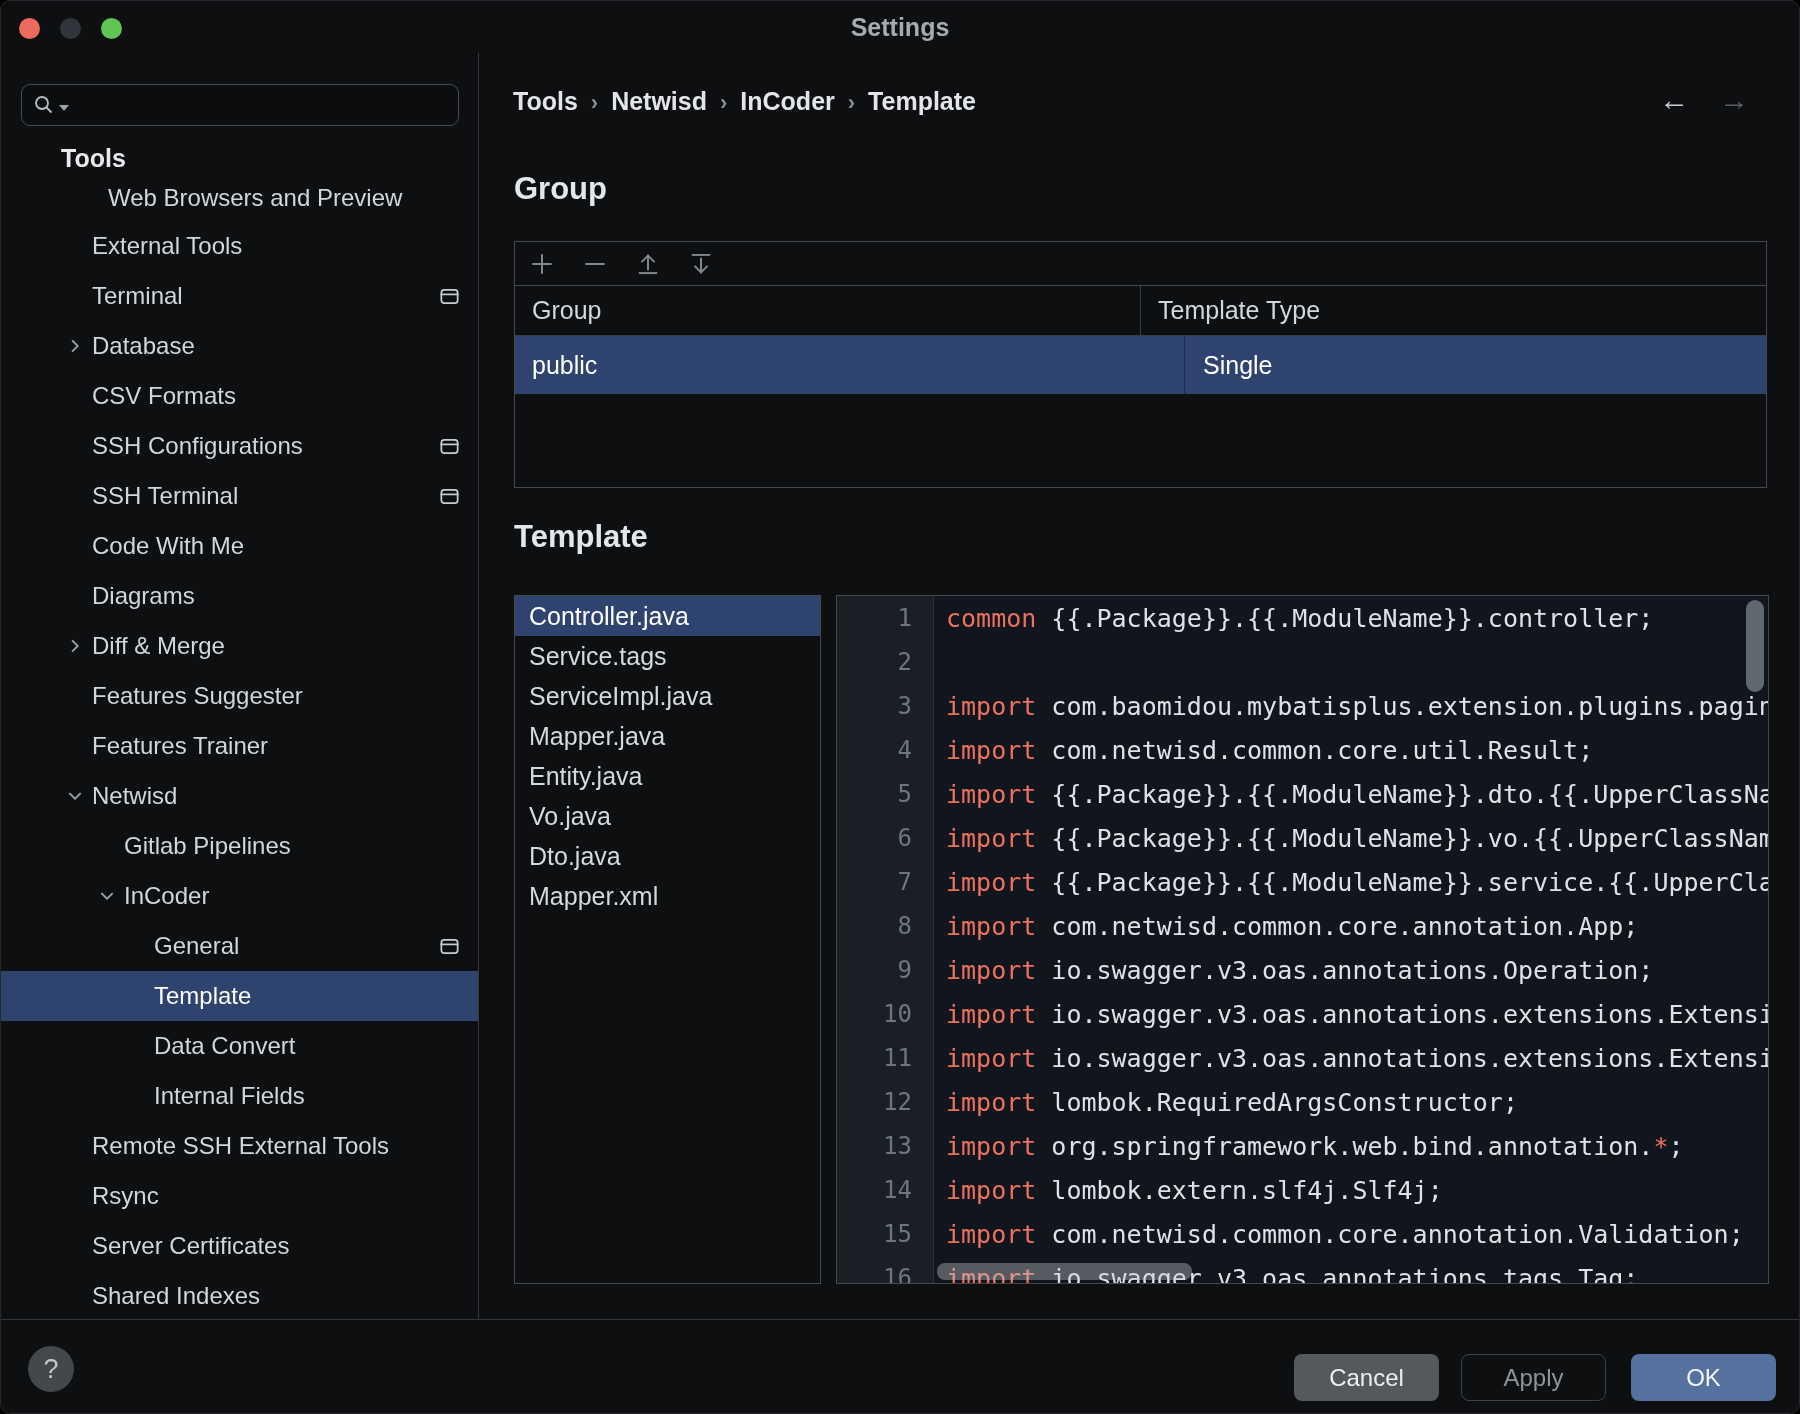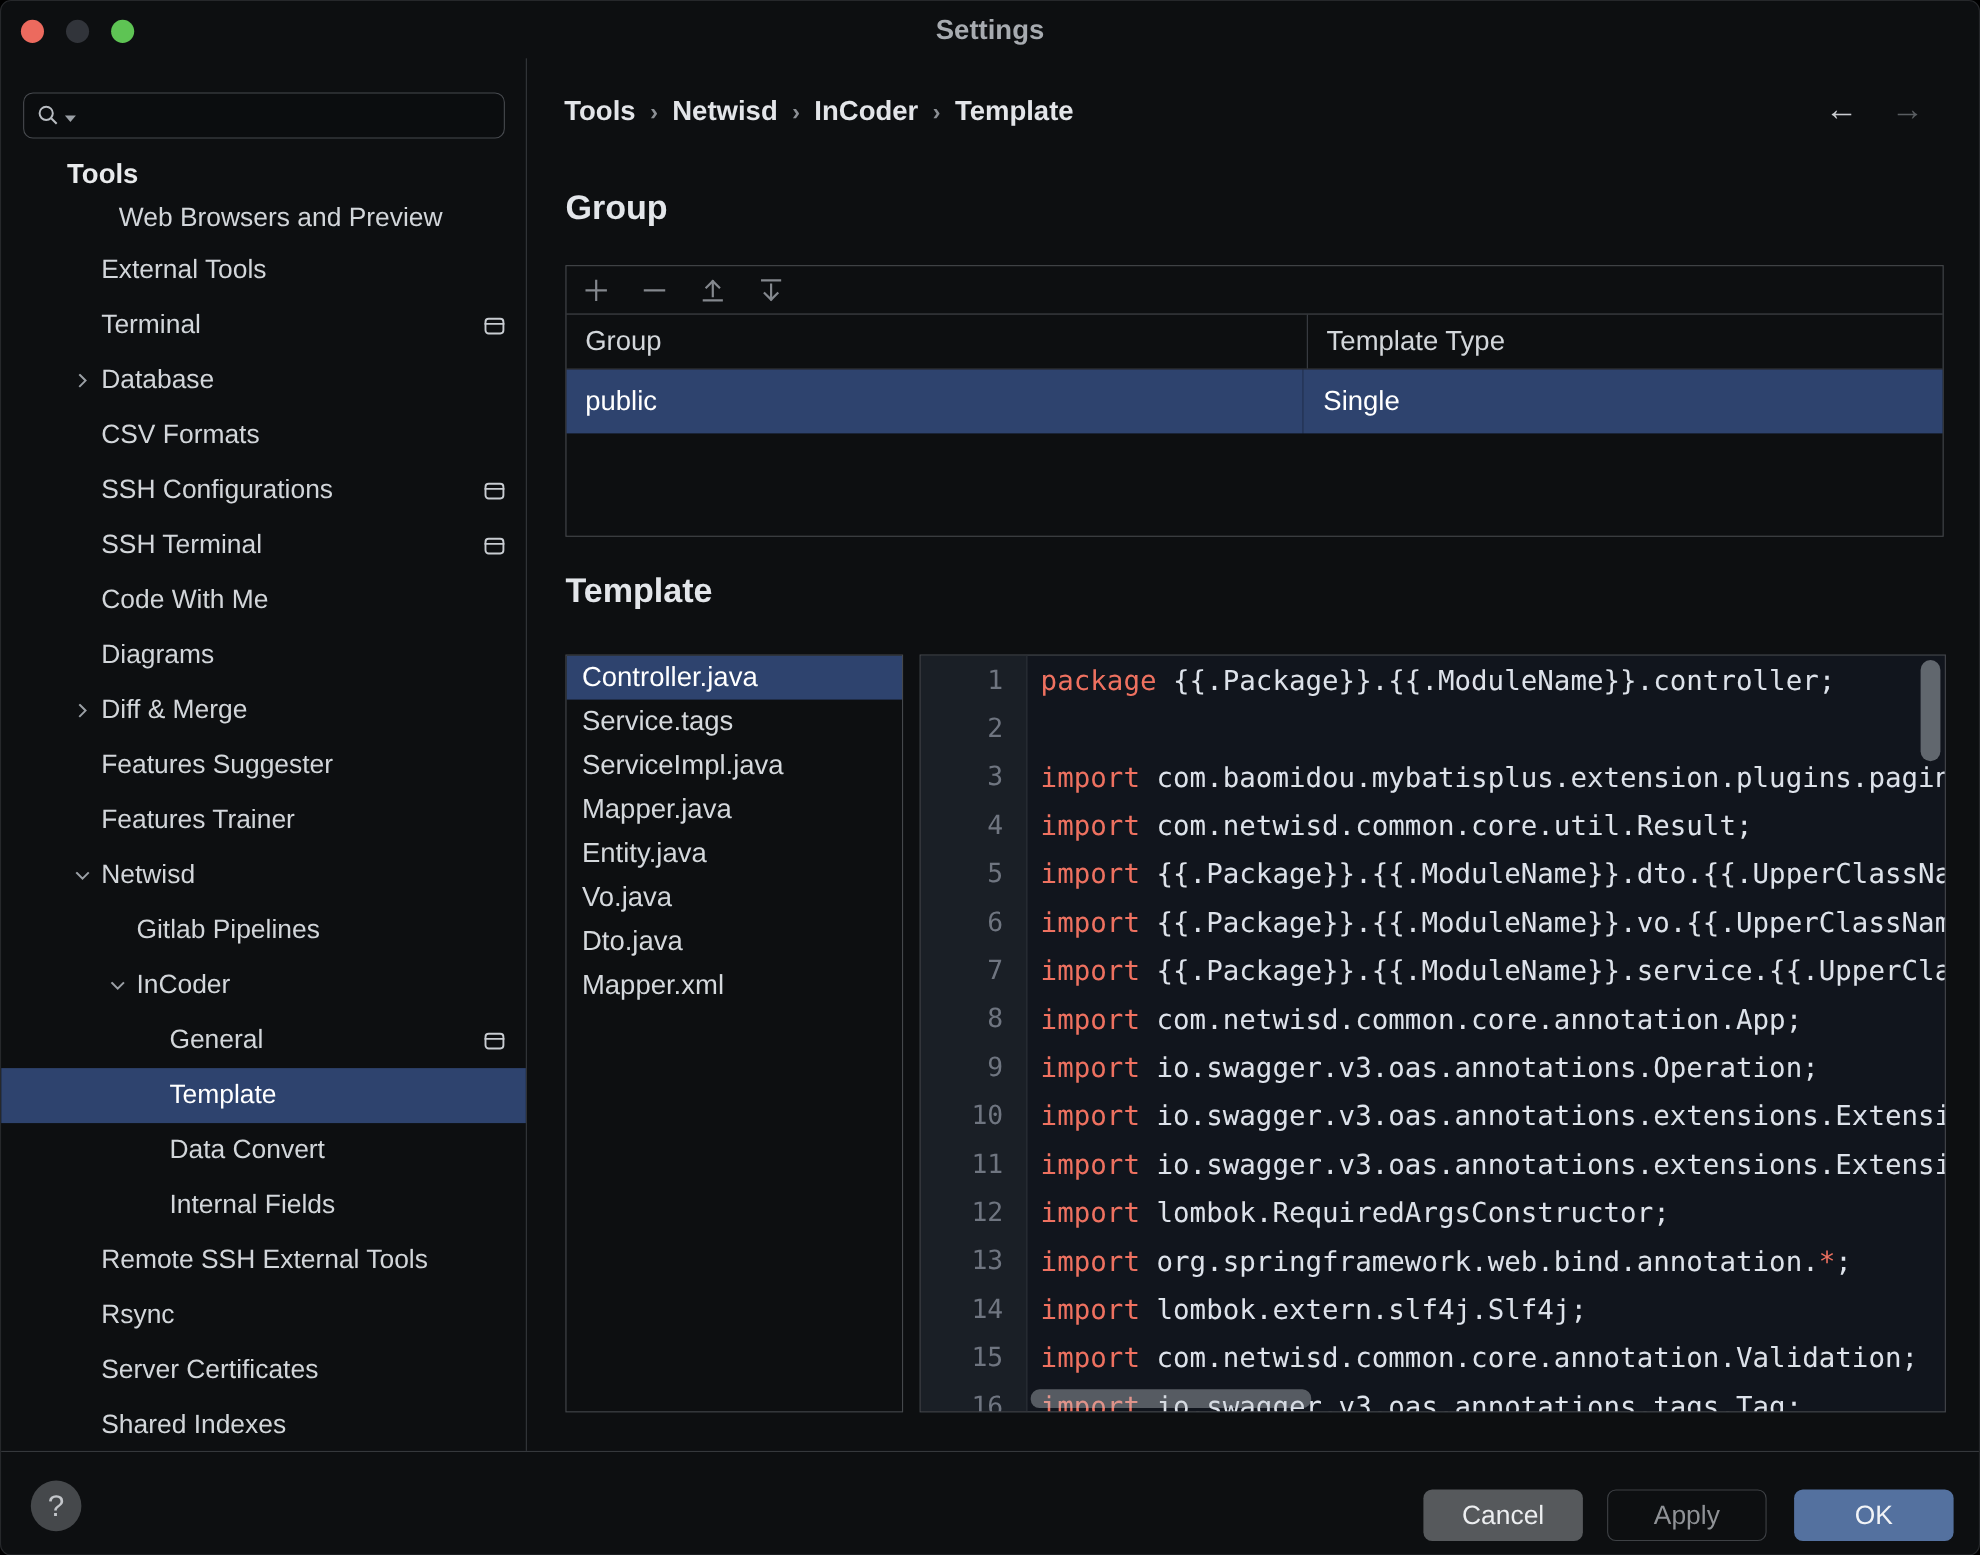--- a/index.html
+++ b/index.html
@@ -50,21 +50,21 @@
   .h2.group{left:34px;top:118px;}
   .h2.template{left:34px;top:466px;}
   
   .groupbox{position:absolute;left:34px;top:188px;width:1253px;height:247px;
     border:1px solid #45484c;}
   .gtoolbar{height:44px;border-bottom:1px solid #45484c;display:flex;align-items:center;
     padding-left:12px;gap:23px;color:#84888e;}
   .tbtn{width:30px;height:30px;display:inline-flex;align-items:center;justify-content:center;cursor:pointer;}
   .gthead{height:50px;display:flex;border-bottom:1px solid #3a3d41;font-size:25px;color:#d3d7db;}
   .gthead .c1{width:625px;display:flex;align-items:center;padding-left:17px;}
-  .gthead .c2{flex:1;display:flex;align-items:center;padding-left:17px;border-left:1px solid #3c4046;margin-left:48px;}
+  .gthead .c2{flex:1;display:flex;align-items:center;padding-left:17px;border-left:1px solid #3c4046;}
   .gtrow{height:58px;display:flex;font-size:25px;color:#fff;gap:44px;}
   .gtrow.selected{background:#2e436e;}
   .gtrow .c1{width:625px;display:flex;align-items:center;padding-left:17px;}
   .gtrow .c2{flex:1;display:flex;align-items:center;padding-left:18px;border-left:1px solid rgba(0,0,0,.3);}
   
   .filelist{position:absolute;left:34px;top:542px;width:307px;height:689px;
     border:1px solid #45484c;overflow:hidden;}
   .fitem{height:40px;display:flex;align-items:center;padding-left:14px;font-size:25px;
     color:#d5d9dd;cursor:pointer;white-space:nowrap;}
   .fitem.selected{background:#2e436e;color:#fff;}
@@ -292,21 +292,21 @@
         <div class="fitem">Mapper.java</div>
         <div class="fitem">Entity.java</div>
         <div class="fitem">Vo.java</div>
         <div class="fitem">Dto.java</div>
         <div class="fitem">Mapper.xml</div>
       </div>
 
     <div class="editor">
       <div class="gutter-bg"></div>
       <div class="codelines" id="code">
-          <div class="cline"><span class="lno">1</span><span class="ctext"><span class="kw">package</span> {{.Package}}.{{.ModuleName}}.controller;</span></div>
+          <div class="cline"><span class="lno">1</span><span class="ctext"><span class="kw">common</span> {{.Package}}.{{.ModuleName}}.controller;</span></div>
           <div class="cline"><span class="lno">2</span><span class="ctext"></span></div>
           <div class="cline"><span class="lno">3</span><span class="ctext"><span class="kw">import</span> com.baomidou.mybatisplus.extension.plugins.pagina</span></div>
           <div class="cline"><span class="lno">4</span><span class="ctext"><span class="kw">import</span> com.netwisd.common.core.util.Result;</span></div>
           <div class="cline"><span class="lno">5</span><span class="ctext"><span class="kw">import</span> {{.Package}}.{{.ModuleName}}.dto.{{.UpperClassNam</span></div>
           <div class="cline"><span class="lno">6</span><span class="ctext"><span class="kw">import</span> {{.Package}}.{{.ModuleName}}.vo.{{.UpperClassName</span></div>
           <div class="cline"><span class="lno">7</span><span class="ctext"><span class="kw">import</span> {{.Package}}.{{.ModuleName}}.service.{{.UpperClas</span></div>
           <div class="cline"><span class="lno">8</span><span class="ctext"><span class="kw">import</span> com.netwisd.common.core.annotation.App;</span></div>
           <div class="cline"><span class="lno">9</span><span class="ctext"><span class="kw">import</span> io.swagger.v3.oas.annotations.Operation;</span></div>
           <div class="cline"><span class="lno">10</span><span class="ctext"><span class="kw">import</span> io.swagger.v3.oas.annotations.extensions.Extensio</span></div>
           <div class="cline"><span class="lno">11</span><span class="ctext"><span class="kw">import</span> io.swagger.v3.oas.annotations.extensions.Extensio</span></div>

